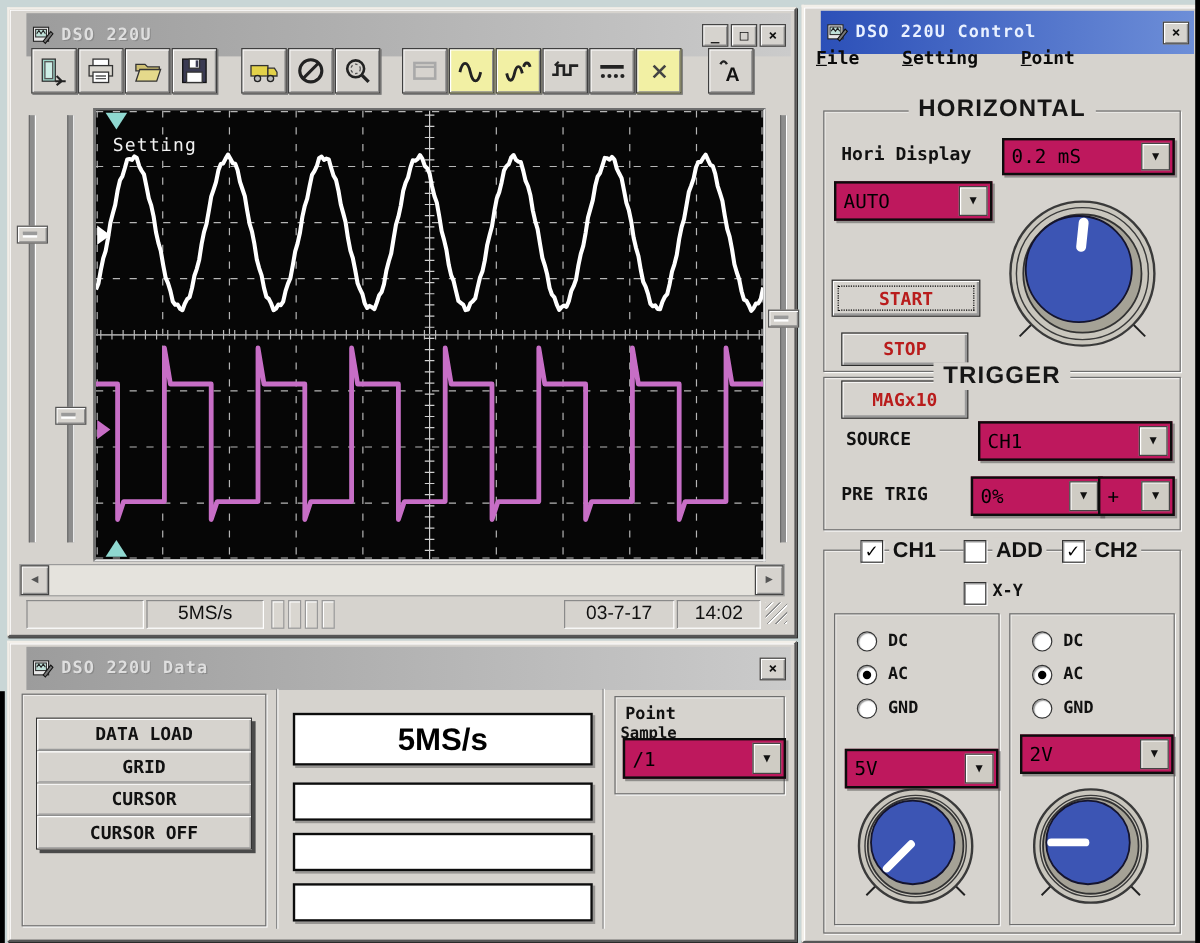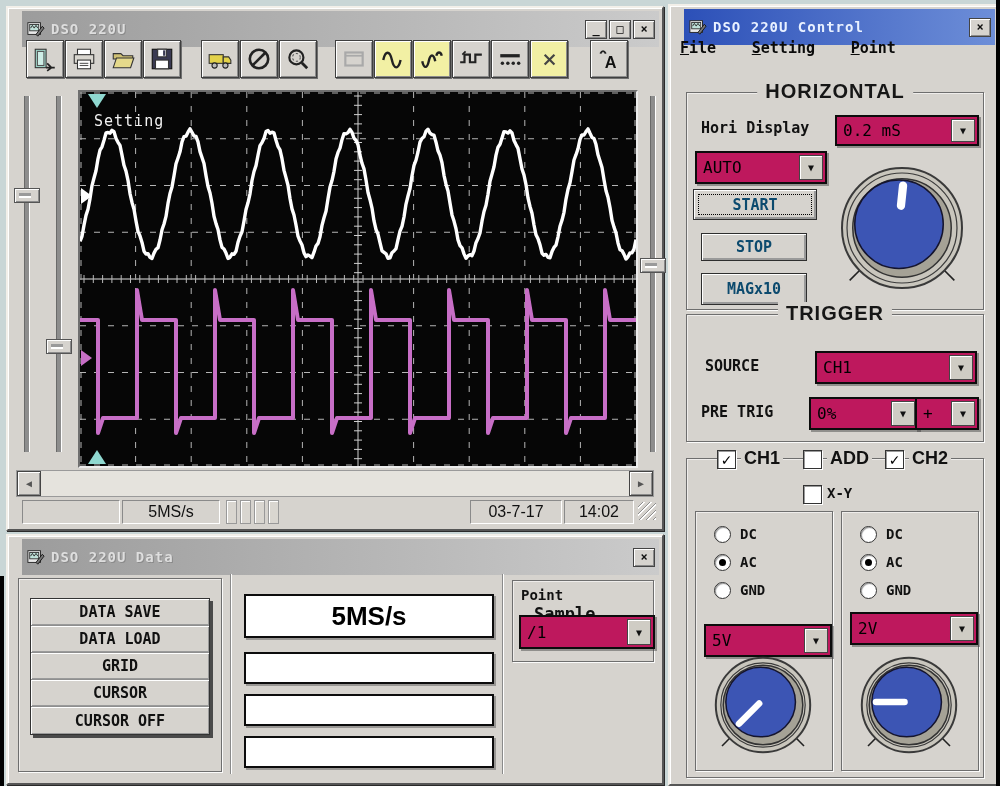--- a/index.html
+++ b/index.html
@@ -63,22 +63,22 @@
   
   .frame{position:absolute;border:1px solid #6e6e6e;box-shadow:1px 1px 0 rgba(255,255,255,.9), inset 1px 1px 0 rgba(255,255,255,.6);}
   .frame-title{position:absolute;top:-13px;left:50%;transform:translateX(-50%);background:#d6d3ce;
     padding:0 8px;font:bold 20px "Liberation Sans",sans-serif;color:#161616;letter-spacing:1px;white-space:nowrap;}
   .combo{position:absolute;background:#be185d;border:2px solid #0c0c0c;display:flex;align-items:center;
     font:16px "DejaVu Sans Mono",monospace;color:#000;padding-left:6px;box-shadow:2px 2px 0 rgba(60,60,60,.45);}
   .combo .arrow{position:absolute;right:2px;top:2px;bottom:2px;width:22px;background:#cfccc4;
     border:1px solid #444;box-shadow:inset 1px 1px 0 #fff;display:flex;align-items:center;justify-content:center;
     font-size:10px;color:#111;}
   .btn3d{background:#d6d3ce;border:1px solid #2e2e2e;box-shadow:inset 1px 1px 0 #fff, inset -2px -2px 0 #9a9a9a;
-    font:bold 15px "DejaVu Sans Mono",monospace;color:#0c4a6e;display:flex;align-items:center;justify-content:center;
-    position:absolute;padding:0;}
+    font:bold 15px "DejaVu Sans Mono",monospace;color:#b91c1c;display:flex;align-items:center;justify-content:center;
+    position:absolute;padding:0;margin-top:44px;}
   .btn-start::after{content:'';position:absolute;inset:4px;border:1px dotted #000;}
   .label{position:absolute;font:bold 15px "DejaVu Sans Mono",monospace;color:#111;white-space:nowrap;}
 
   .checkbox{position:absolute;width:17px;height:17px;background:#fff;border:1px solid #333;
     box-shadow:inset 1px 1px 0 #9a9a9a, 1px 1px 0 #fff;display:flex;align-items:center;justify-content:center;
     font:bold 14px "DejaVu Sans",sans-serif;color:#000;}
   .cb-label{position:absolute;font:bold 18px "Liberation Sans",sans-serif;color:#111;background:#d6d3ce;padding:0 3px;}
   .radio{position:absolute;width:15px;height:15px;border-radius:50%;background:#fff;border:1px solid #333;
     box-shadow:inset 1px 1px 1px #999;}
   .radio.selected::after{content:'';position:absolute;left:4px;top:4px;width:7px;height:7px;border-radius:50%;background:#000;}
@@ -285,39 +285,38 @@
           <path d="M12 18 L19 9 L17 7 L10 16 Z" fill="#777" stroke="#111"></path>
         </svg>
       <span class="title">DSO 220U Data</span>
       <span class="tb-btns">
         <button class="tb-btn">×</button>
       </span>
     </div>
 
     <div class="frame" style="left:10px;top:42px;width:202px;height:192px;"></div>
     <div class="stack" style="left:22px;top:62px;width:178px;">
-      <button class="dbtn">DATA SAVE</button>
       <button class="dbtn">DATA LOAD</button>
       <button class="dbtn">GRID</button>
       <button class="dbtn">CURSOR</button>
       <button class="dbtn">CURSOR OFF</button>
     </div>
 
     <div class="groove-v" style="left:222px;top:38px;height:200px;"></div>
 
     <div class="field" style="left:236px;top:58px;width:246px;height:40px;">5MS/s</div>
     <div class="field" style="left:236px;top:116px;width:246px;height:28px;"></div>
     <div class="field" style="left:236px;top:158px;width:246px;height:28px;"></div>
     <div class="field" style="left:236px;top:200px;width:246px;height:28px;"></div>
 
     <div class="groove-v" style="left:494px;top:38px;height:200px;"></div>
 
     <div class="frame" style="left:504px;top:44px;width:140px;height:80px;">
       <div class="label" style="left:8px;top:6px;font-size:14px;">Point</div>
-      <div class="label" style="left:21px;top:23px;font-size:17px;height:11px;overflow:hidden;">Sample</div>
+      <div class="label" style="left:4px;top:23px;font-size:13px;height:11px;overflow:hidden;">Sample</div>
       <div class="combo" style="left:6px;top:34px;width:126px;height:30px;">
         <span>/1</span>
         <span class="arrow">▼</span>
       </div>
     </div>
 
   </div>
 
   <div class="window" style="left:668px;top:4px;width:328px;height:778px;">
     <div class="titlebar active">

